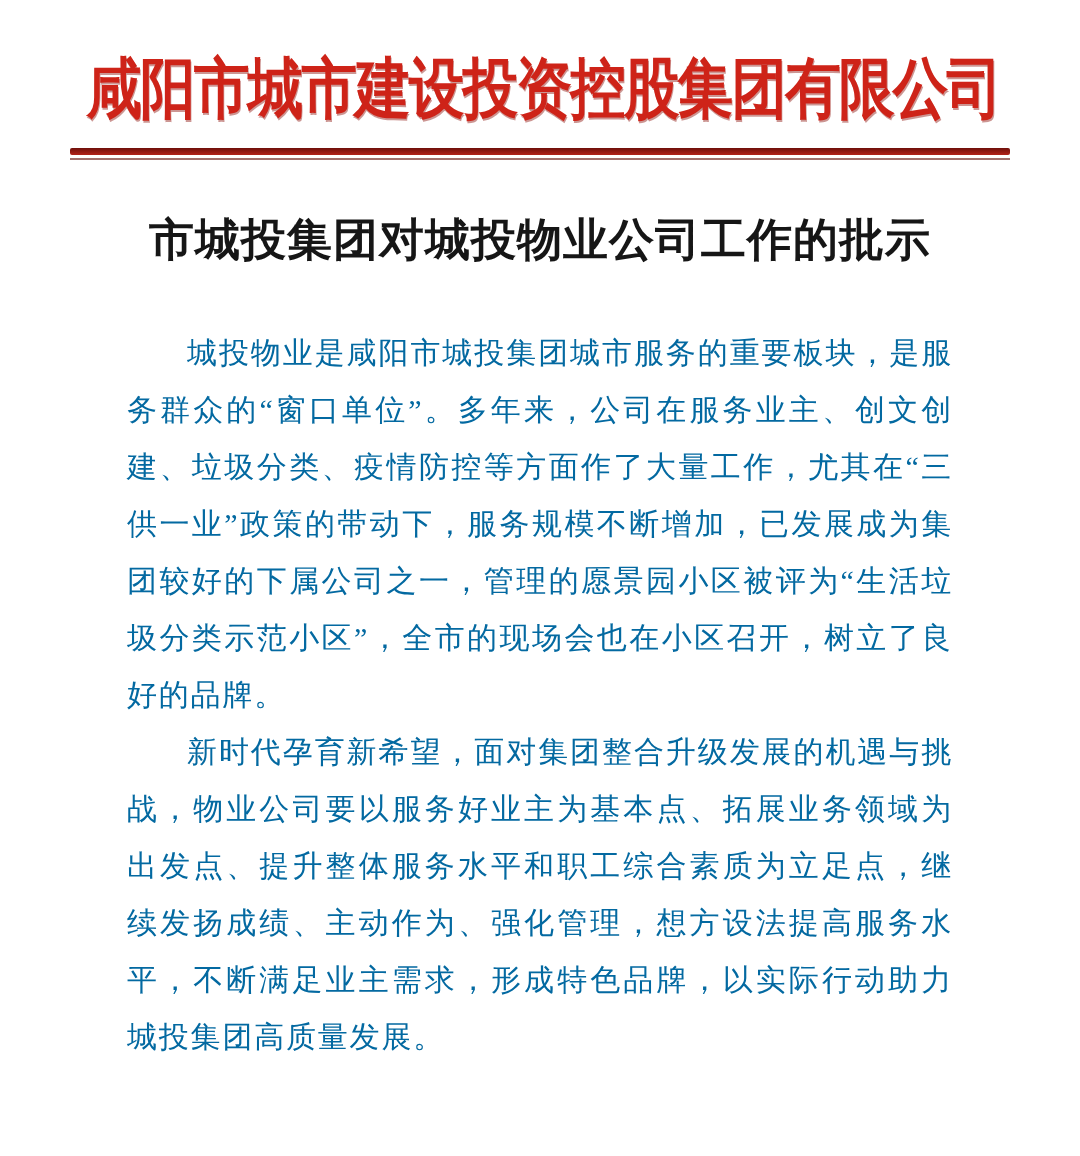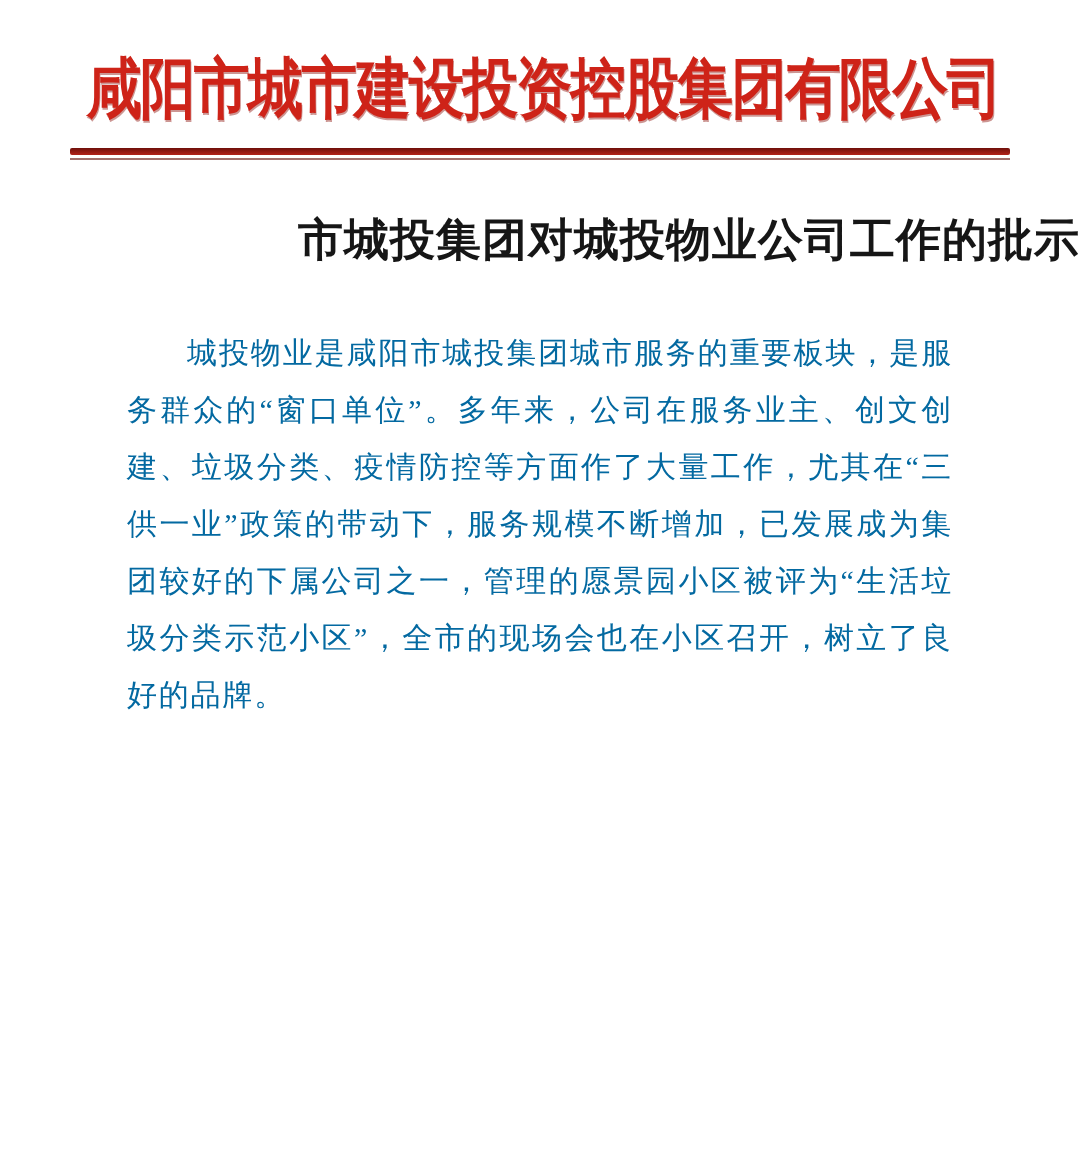--- a/index.html
+++ b/index.html
@@ -42,21 +42,21 @@
     border-radius: 2px;
   }
   .rule-thin {
     height: 2px;
     margin-top: 3px;
     background: #a0706c;
   }
   
   .doc-title {
     margin-top: 50px;
-    text-align: right;
+    text-align: center;
     font-family: "Liberation Sans", "DejaVu Sans", sans-serif;
     font-weight: 900;
     font-size: 45px;
     letter-spacing: 1px;
     color: #161616;
     white-space: nowrap;
   }
   
   .body-text {
     margin: 54px auto 0 auto;
@@ -81,15 +81,16 @@
 
   <div class="rule">
     <div class="rule-thick"></div>
     <div class="rule-thin"></div>
   </div>
 
   <h1 class="doc-title">市城投集团对城投物业公司工作的批示</h1>
 
   <div class="body-text">
     <p>城投物业是咸阳市城投集团城市服务的重要板块，是服务群众的“窗口单位”。多年来，公司在服务业主、创文创建、垃圾分类、疫情防控等方面作了大量工作，尤其在“三供一业”政策的带动下，服务规模不断增加，已发展成为集团较好的下属公司之一，管理的愿景园小区被评为“生活垃圾分类示范小区”，全市的现场会也在小区召开，树立了良好的品牌。</p>
+    <p>新时代孕育新希望，面对集团整合升级发展的机遇与挑战，物业公司要以服务好业主为基本点、拓展业务领域为出发点、提升整体服务水平和职工综合素质为立足点，继续发扬成绩、主动作为、强化管理，想方设法提高服务水平，不断满足业主需求，形成特色品牌，以实际行动助力城投集团高质量发展。</p>
   </div>
 
 </div>
 
 </body></html>

